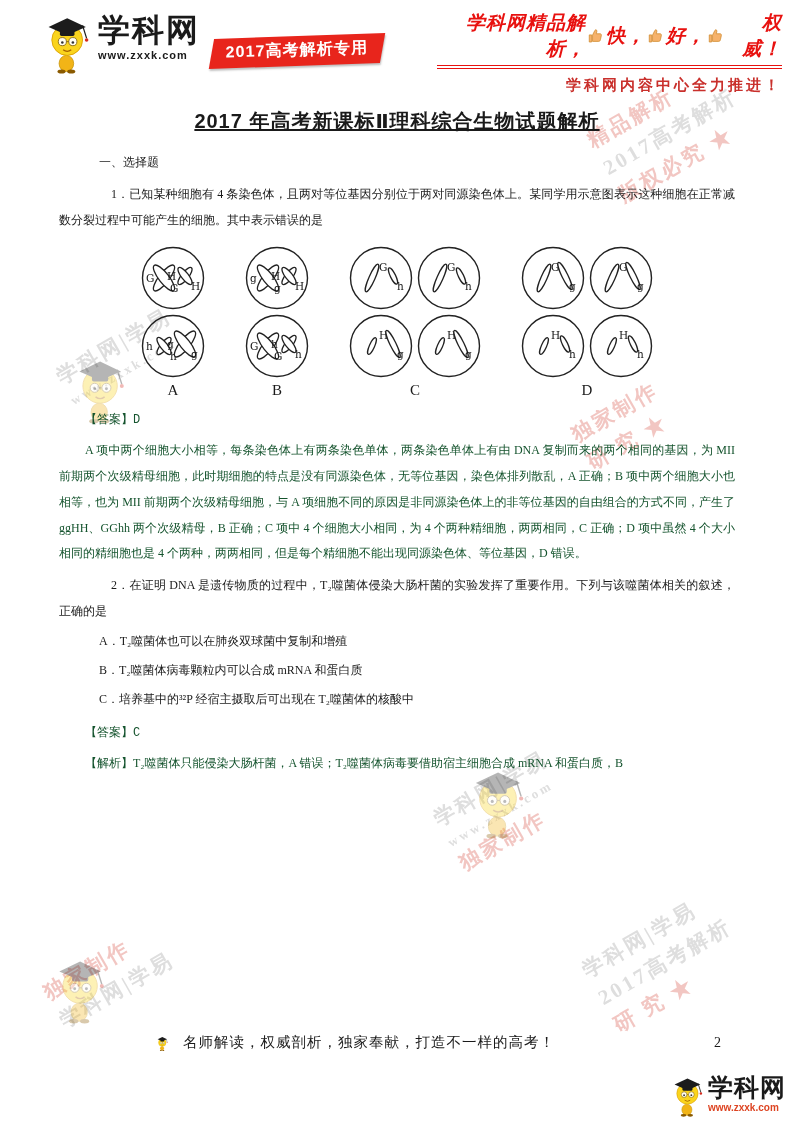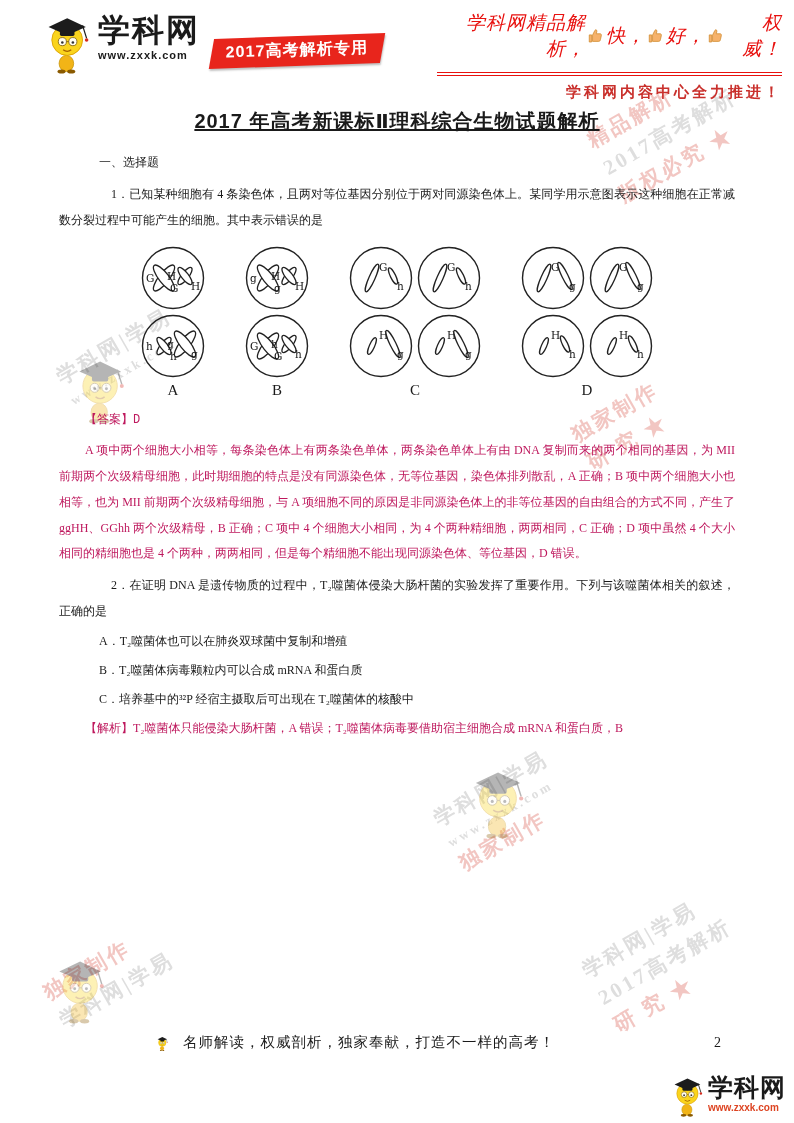--- a/index.html
+++ b/index.html
@@ -25,32 +25,32 @@
              font-family:"Liberation Sans","DejaVu Sans",sans-serif;}
   .logo-url{font-size:11px;font-weight:bold;letter-spacing:1px;margin-top:3px;
             font-family:"Liberation Sans","DejaVu Sans",sans-serif;}
   .ribbon{margin-left:12px;margin-top:30px;background:#e8251c;color:#fff;
           font-weight:bold;font-size:16px;padding:4px 14px 5px;
           transform:skewX(-12deg) rotate(-2deg);letter-spacing:1px;
           font-family:"Liberation Sans","DejaVu Sans",sans-serif;box-shadow:1px 2px 2px rgba(0,0,0,.25);}
   .ribbon span{display:inline-block;transform:skewX(12deg);}
   .slogan-block{text-align:right;margin-top:4px;padding-right:2px;min-width:350px;}
   .slogan-line1{display:inline-flex;align-items:center;gap:1px;color:#e8110f;
-                font-weight:normal;font-size:19px;font-style:italic;letter-spacing:1px;
-                padding-bottom:10px;border-bottom:4px double #e8110f;width:345px;justify-content:flex-start;}
+                font-weight:bold;font-size:19px;font-style:italic;letter-spacing:1px;
+                padding-bottom:3px;border-bottom:4px double #e8110f;width:345px;justify-content:flex-start;}
   .thumb{width:18px;height:18px;flex:0 0 auto;}
   .slogan-line2{color:#c9302c;font-size:15px;font-weight:bold;letter-spacing:3px;margin-top:7px;}
   
   .page{position:relative;z-index:2;padding:0 59px;}
   .doc-title{text-align:center;font-size:20px;font-weight:bold;margin:22px 0 0;
              font-family:"Liberation Sans","DejaVu Sans",sans-serif;letter-spacing:1px;text-decoration:underline;}
   .para{font-size:12px;line-height:2.15;text-align:justify;}
   .section-heading{margin-top:15px;text-indent:40px;}
   .q-para{margin-top:6px;text-indent:52px;}
-  .red{color:#be185d;}
+  .red{color:#14532d;}
   .ans-line{margin-top:8px;text-indent:26px;}
   .analysis{margin-top:4px;text-indent:26px;}
   .option-line{text-indent:40px;line-height:2.1;margin-top:4px;}
   .mono{font-family:"Liberation Mono","DejaVu Sans Mono",monospace;}
   
   .diagram-row{display:flex;justify-content:center;align-items:flex-start;gap:38px;margin-top:12px;}
   .opt-group{display:flex;flex-direction:column;align-items:center;}
   .cells.stack1{display:grid;grid-template-columns:66px;row-gap:2px;}
   .cells.grid2{display:grid;grid-template-columns:66px 66px;gap:2px;}
   .cell{width:66px;height:66px;display:block;}
@@ -305,20 +305,23 @@
 
 
   <div class="para analysis red">A 项中两个细胞大小相等，每条染色体上有两条染色单体，两条染色单体上有由 DNA 复制而来的两个相同的基因，为 MII 前期两个次级精母细胞，此时期细胞的特点是没有同源染色体，无等位基因，染色体排列散乱，A 正确；B 项中两个细胞大小也相等，也为 MII 前期两个次级精母细胞，与 A 项细胞不同的原因是非同源染色体上的非等位基因的自由组合的方式不同，产生了 ggHH、GGhh 两个次级精母，B 正确；C 项中 4 个细胞大小相同，为 4 个两种精细胞，两两相同，C 正确；D 项中虽然 4 个大小相同的精细胞也是 4 个两种，两两相同，但是每个精细胞不能出现同源染色体、等位基因，D 错误。</div>
 
   <div class="para q-para">2．在证明 DNA 是遗传物质的过程中，T₂噬菌体侵染大肠杆菌的实验发挥了重要作用。下列与该噬菌体相关的叙述，正确的是</div>
 
   <div class="para option-line">A．T₂噬菌体也可以在肺炎双球菌中复制和增殖</div>
   <div class="para option-line">B．T₂噬菌体病毒颗粒内可以合成 mRNA 和蛋白质</div>
   <div class="para option-line">C．培养基中的³²P 经宿主摄取后可出现在 T₂噬菌体的核酸中</div>
 
+  <div class="para ans-line">
+    <span class="red">【答案】</span><span class="red mono">C</span>
+  </div>
 
   <div class="para analysis red">
     <span>【解析】</span><span>T₂噬菌体只能侵染大肠杆菌，A 错误；T₂噬菌体病毒要借助宿主细胞合成 mRNA 和蛋白质，B</span>
   </div>
 </div>
 
 <div class="footer">
   <svg class="footer-mascot">
       <use href="#mascot"></use>
     </svg>

